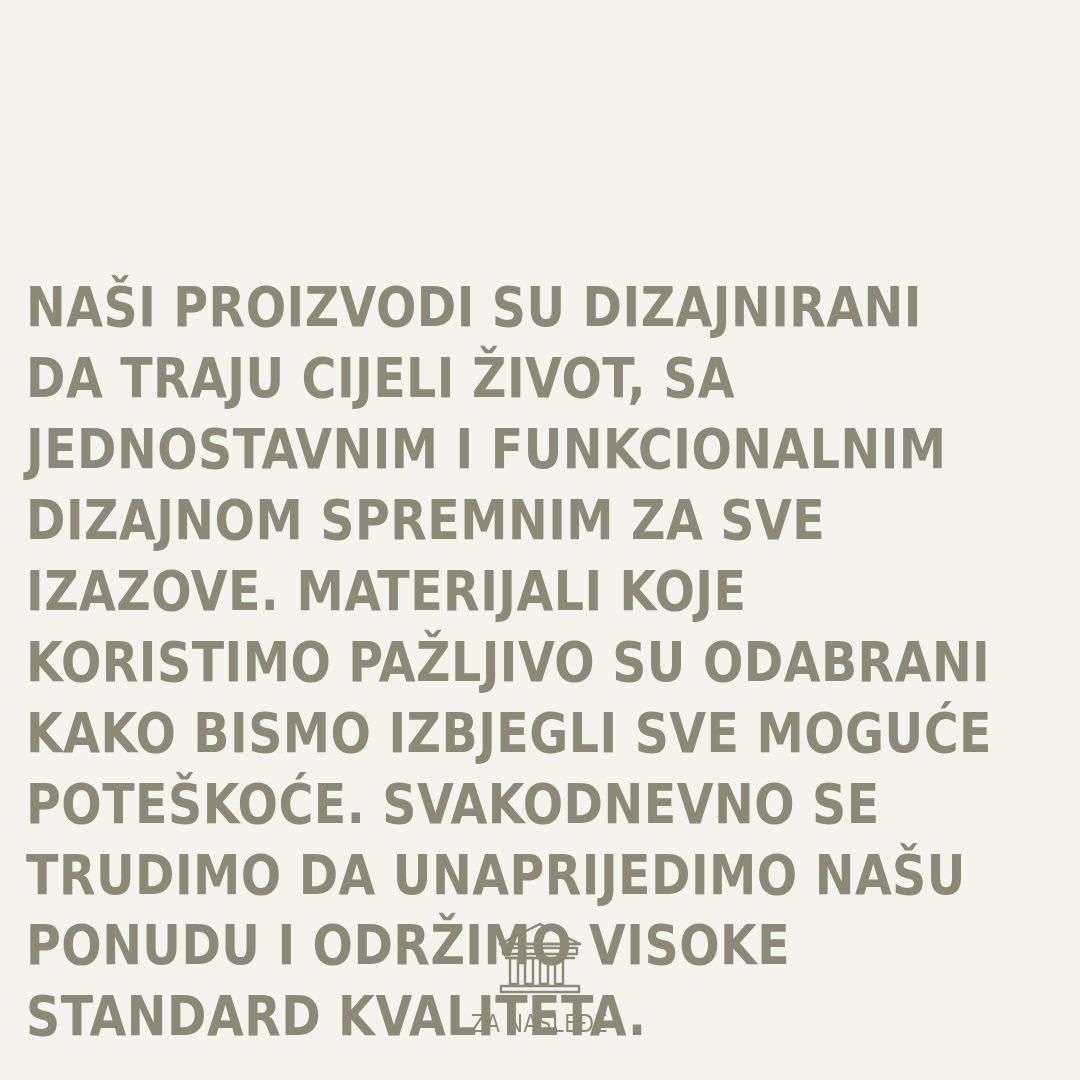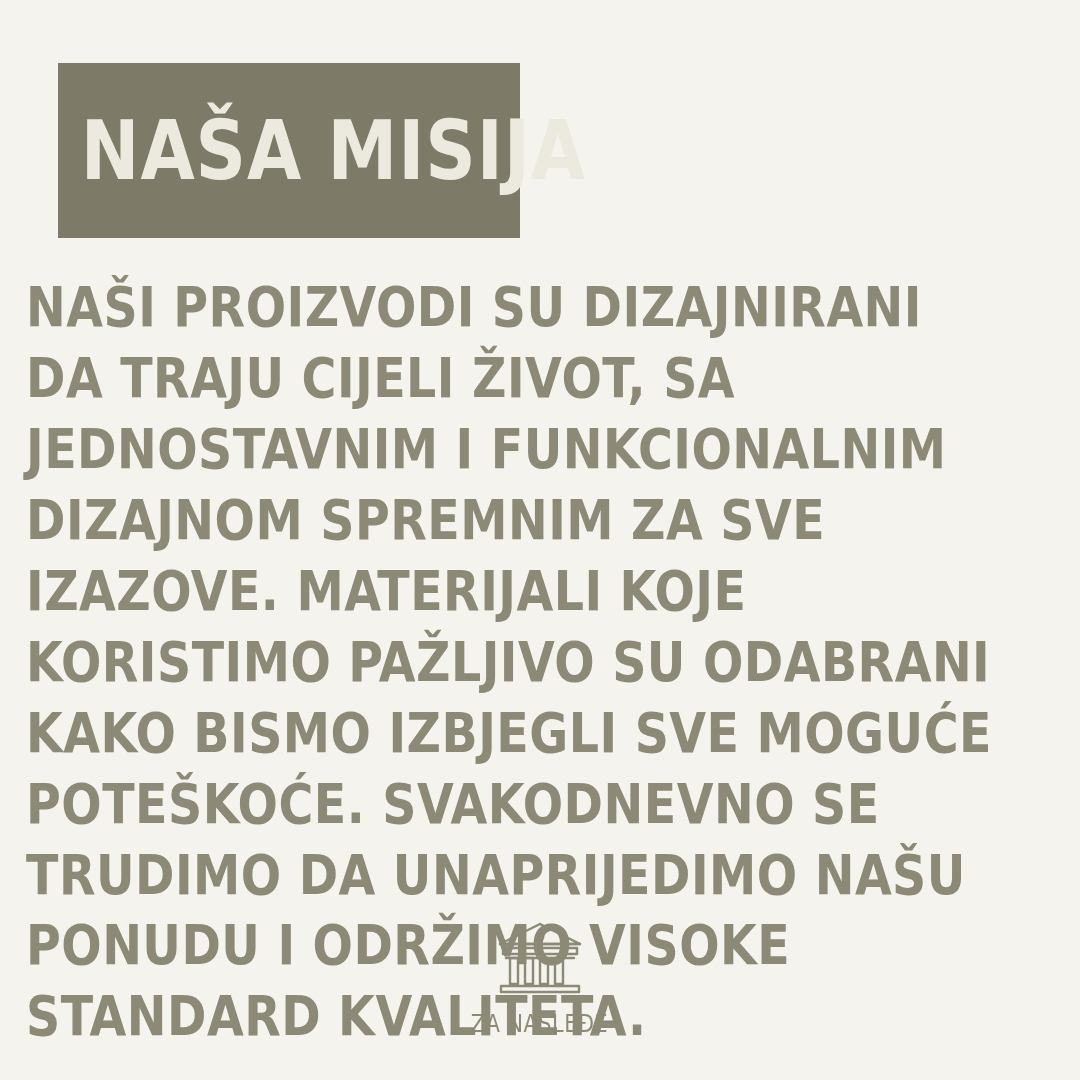--- a/index.html
+++ b/index.html
@@ -99,23 +99,20 @@
     text-align: center;
     white-space: nowrap;
     transform: scaleX(0.96);
   }
 </style>
 </head>
 <body>
 
 <div class="poster">
 
-  <div class="title-block">
-    <div class="title-text">NAŠA MISIJA</div>
-  </div>
 
   <div class="body-text">NAŠI PROIZVODI SU DIZAJNIRANI DA TRAJU CIJELI ŽIVOT, SA JEDNOSTAVNIM I FUNKCIONALNIM DIZAJNOM SPREMNIM ZA SVE IZAZOVE. MATERIJALI KOJE KORISTIMO PAŽLJIVO SU ODABRANI KAKO BISMO IZBJEGLI SVE MOGUĆE POTEŠKOĆE. SVAKODNEVNO SE TRUDIMO DA UNAPRIJEDIMO NAŠU PONUDU I ODRŽIMO VISOKE STANDARD KVALITETA.</div>
 
   <div class="features">
 
     <div class="feature">
       <div class="feature-icon">
         <svg width="96" height="80" viewBox="0 0 96 80" fill="none" stroke="#8c8a76" stroke-width="2.4" stroke-linecap="round" stroke-linejoin="round">
           <polyline points="48,6 88,26 8,26 48,6"></polyline>
           <line x1="8" y1="26" x2="88" y2="26"></line>

